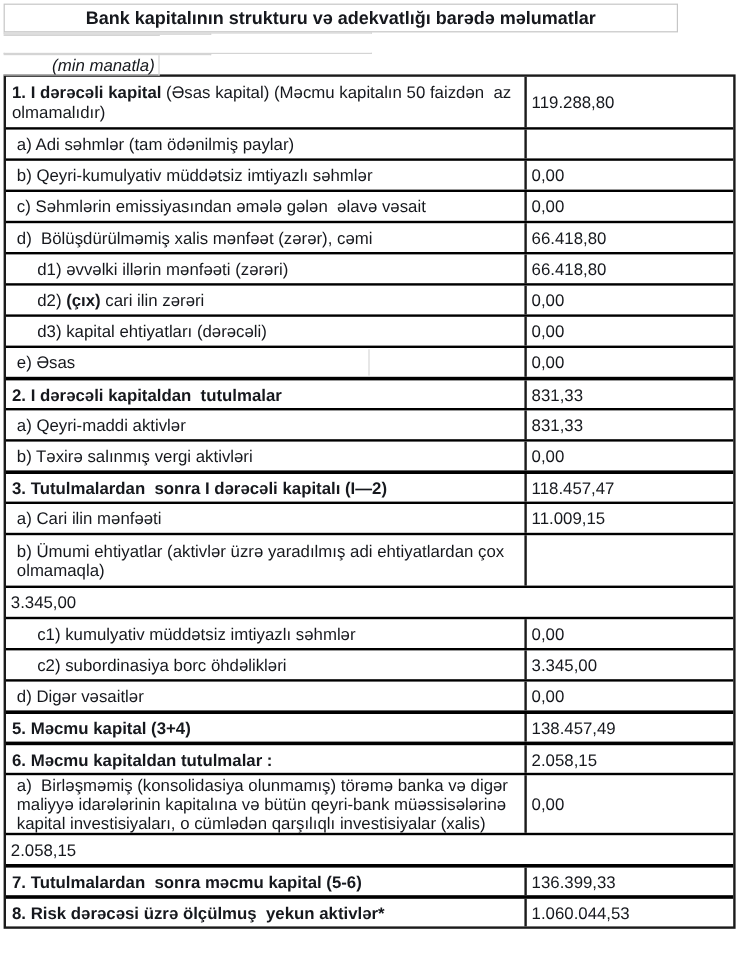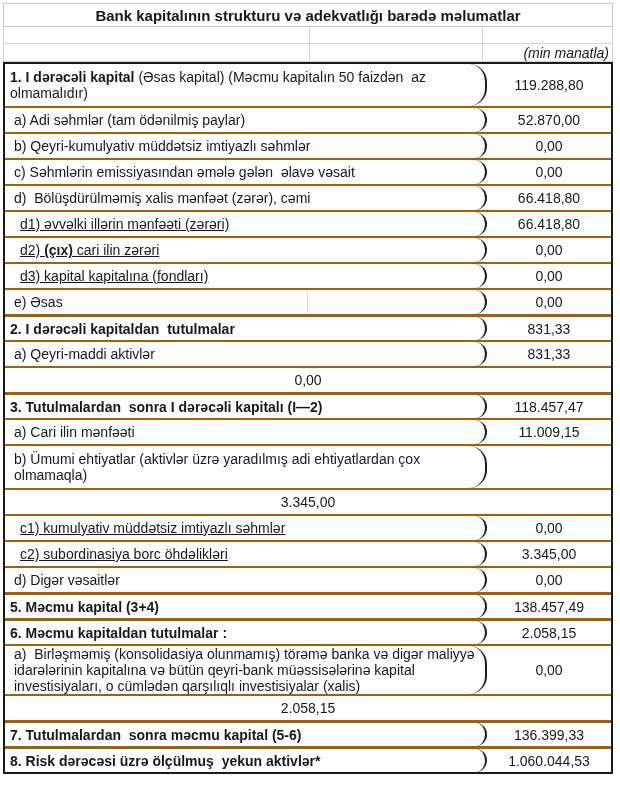--- a/index.html
+++ b/index.html
@@ -1,64 +1,64 @@
 <!DOCTYPE html>
 <html><head>
 <meta charset="utf-8">
 <style>
   html,body{margin:0;padding:0;}
   body{
     width:620px;height:803px;overflow:hidden;background:#ffffff;
     font-family:"Liberation Sans", sans-serif;color:#16181d;
   }
   
-  .hdr{margin:3px 0 0 3px;width:610px;}
+  .hdr{margin:3px 0 0 3px;width:562px;}
   .title-row{
     box-sizing:border-box;height:24px;border:1px solid #c6c6c6;
     display:flex;align-items:center;justify-content:center;
     font-weight:bold;font-size:15px;
   }
-  .grid-row{display:flex;}
+  .grid-row{display:flex;flex-direction:column;}
   .grid-row .gcell{
     box-sizing:border-box;border:1px solid #d4d4d4;border-top:none;
     display:flex;align-items:center;justify-content:flex-end;
   }
   .grid-row .g1{width:307px;}
   .grid-row .g2{width:173px;border-left:none;}
   .grid-row .g3{width:130px;border-left:none;}
   .r-empty{height:17px;}
   .r-unit{height:18px;}
   .unit-note{font-style:italic;font-size:14px;padding-right:3px;white-space:pre;}
   
   .tbl{
     margin-left:3px;width:610px;box-sizing:border-box;
     border:2px solid #1b1b1b;
   }
   .row{
     display:flex;box-sizing:border-box;position:relative;
-    border-top:2px solid #a16207;
+    border-top:2px solid #000000;
   }
   .row.first{border-top:none;}
   .row.thick{border-top-width:3px;}
   .hS{height:26px;}
   .hA{height:42px;}
   .hB{height:44px;}
   .hC{height:50px;}
   .lbl{
-    width:482px;box-sizing:border-box;border-right:2px solid #1b1b1b;
+    width:434px;box-sizing:border-box;border-right:2px solid #1b1b1b;
     display:flex;align-items:center;
-    padding:1px 4px 1px 5px;font-size:14px;line-height:16px;border-radius:18px;
+    padding:1px 4px 1px 5px;font-size:14px;line-height:16px;
   }
   .lbl .t{display:inline;}
   .lbl span{white-space:pre-wrap;}
   .lvl1{padding-left:9px;}
-  .lvl2{padding-left:15px;text-decoration:underline;}
+  .lvl2{padding-left:26px;}
   .b{font-weight:bold;}
   .val{
-    flex:1;display:flex;align-items:center;justify-content:center;
+    flex:1;display:flex;align-items:center;justify-content:flex-start;
     padding:1px 4px;font-size:14px;box-sizing:border-box;
   }
   .ghost{
     position:absolute;left:302px;top:1px;bottom:1px;width:1px;
     background:#d8d8d8;
   }
 </style>
 </head>
 <body>
 
@@ -86,23 +86,20 @@
       </div>
     <div class="val">
         <span>119.288,80</span>
       </div>
   </div>
 
   <div class="row hS">
     <div class="lbl lvl1">
         <div class="t"><span>a) Adi səhmlər (tam ödənilmiş paylar)</span></div>
       </div>
-    <div class="val">
-        <span>52.870,00</span>
-      </div>
   </div>
 
   <div class="row hS">
     <div class="lbl lvl1">
         <div class="t"><span>b) Qeyri-kumulyativ müddətsiz imtiyazlı səhmlər</span></div>
       </div>
     <div class="val">
         <span>0,00</span>
       </div>
   </div>
@@ -138,21 +135,21 @@
     <div class="lbl lvl2">
         <div class="t"><span>d2) </span><span class="b">(çıx)</span><span> cari ilin zərəri</span></div>
       </div>
     <div class="val">
         <span>0,00</span>
       </div>
   </div>
 
   <div class="row hS">
     <div class="lbl lvl2">
-        <div class="t"><span>d3) kapital kapitalına (fondları)</span></div>
+        <div class="t"><span>d3) kapital ehtiyatları (dərəcəli)</span></div>
       </div>
     <div class="val">
         <span>0,00</span>
       </div>
   </div>
 
   <div class="row hS">
     <div class="lbl lvl1">
         <div class="t"><span>e) Əsas</span></div>
       </div>
@@ -174,20 +171,23 @@
   <div class="row hS">
     <div class="lbl lvl1">
         <div class="t"><span>a) Qeyri-maddi aktivlər</span></div>
       </div>
     <div class="val">
         <span>831,33</span>
       </div>
   </div>
 
   <div class="row hS">
+    <div class="lbl lvl1">
+        <div class="t"><span>b) Təxirə salınmış vergi aktivləri</span></div>
+      </div>
     <div class="val">
         <span>0,00</span>
       </div>
   </div>
 
   <div class="row thick hS">
     <div class="lbl">
         <div class="t"><span class="b">3. Tutulmalardan &nbsp;sonra I dərəcəli kapitalı (I—2)</span></div>
       </div>
     <div class="val">

